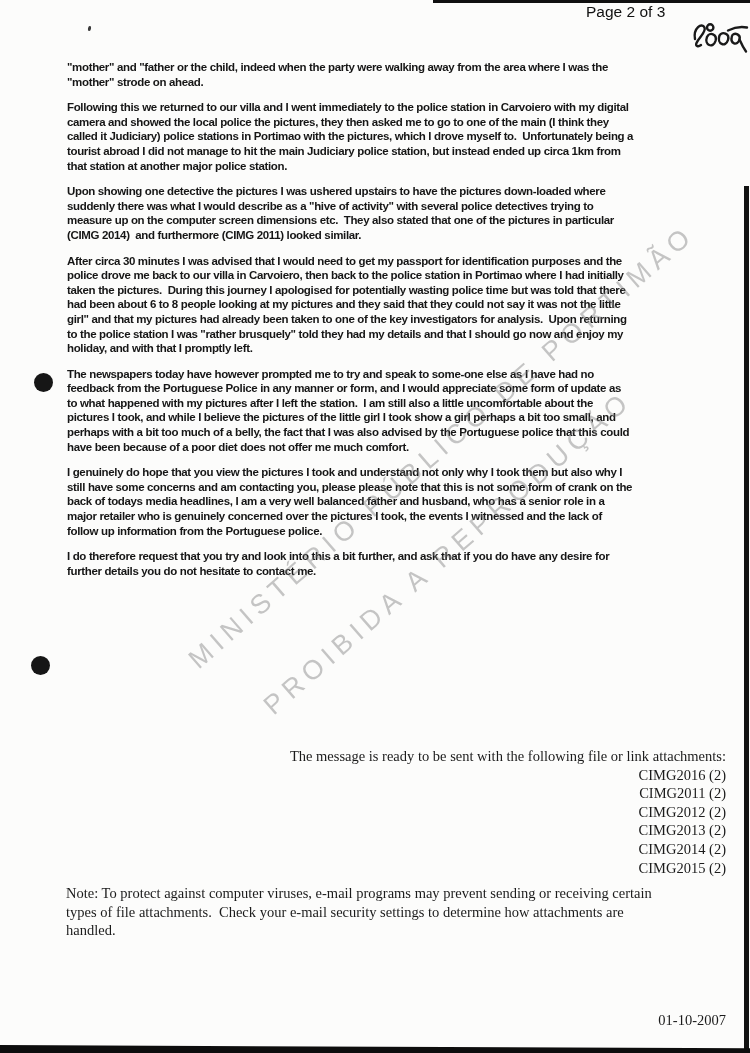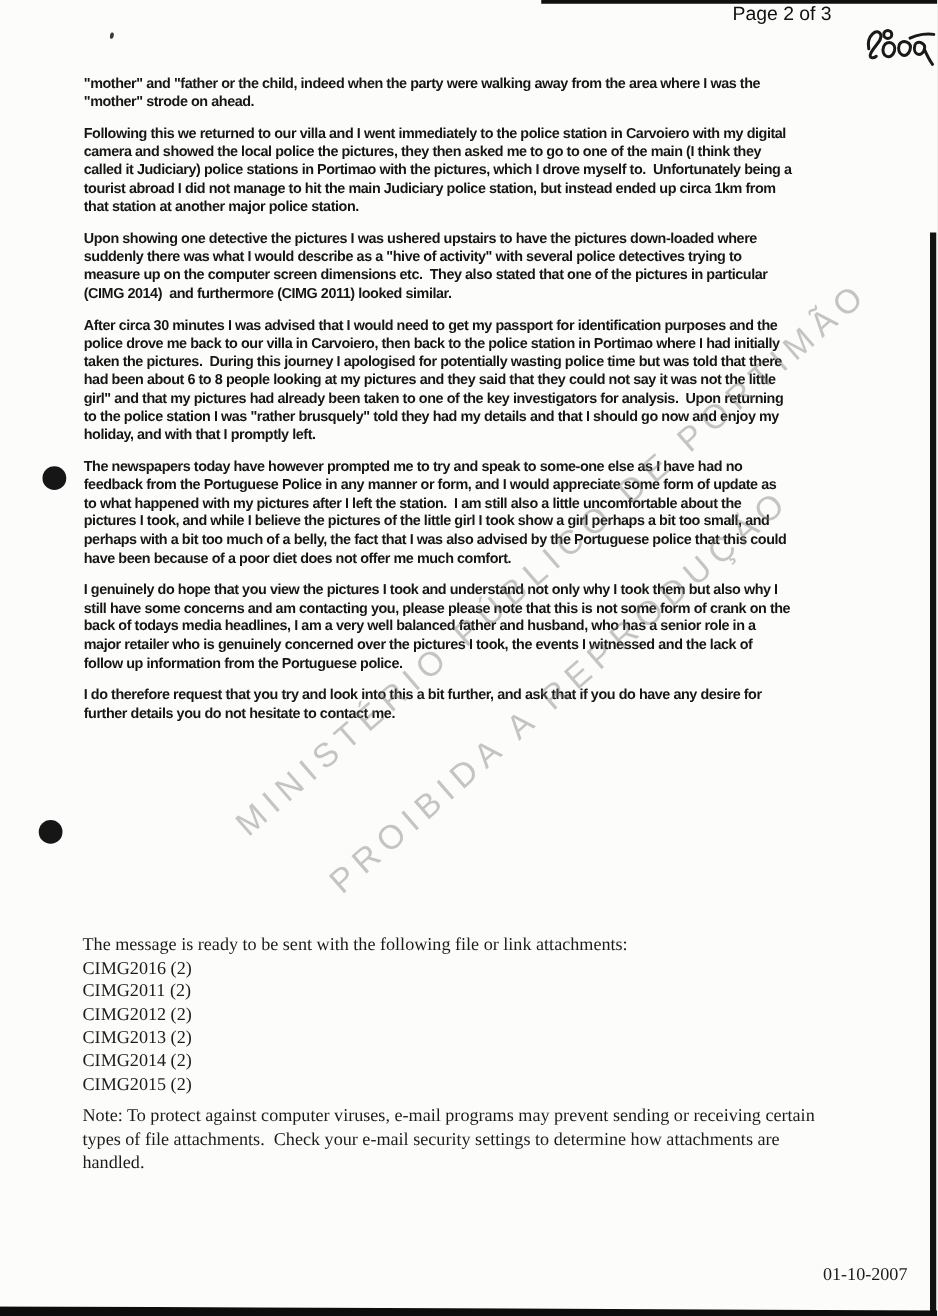--- a/index.html
+++ b/index.html
@@ -41,21 +41,21 @@
   .letter-body p { margin: 0 0 11px 0; white-space: pre; }
 
   
   .serif-block {
     position: absolute; left: 66px; width: 660px;
     font-family: "Liberation Serif", serif;
     font-size: 14.5px; color: #1b1b1b;
     line-height: 18.6px; white-space: pre;
     z-index: 2;
   }
-  .attachments-block { top: 747px; }
+  .attachments-block { top: 747px; text-align: right; }
   .note-block { top: 884px; }
   .date-line { top: 1011px; text-align: right; }
 
   
   .watermark-line {
     position: absolute;
     font-family: "Liberation Sans", sans-serif;
     font-size: 27px; letter-spacing: 6px;
     color: rgba(120,120,120,0.42);
     white-space: nowrap;

